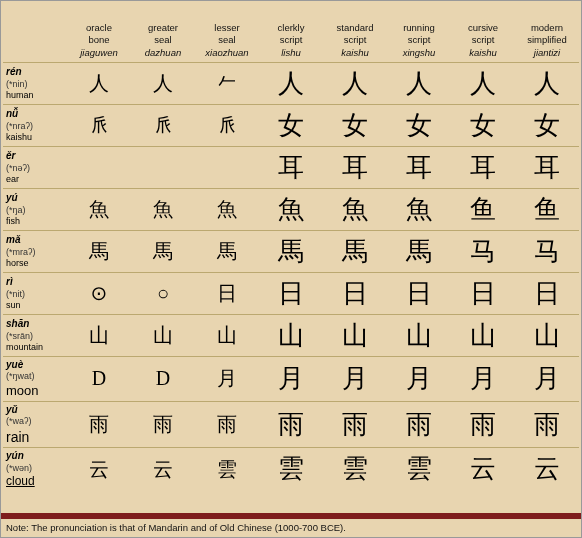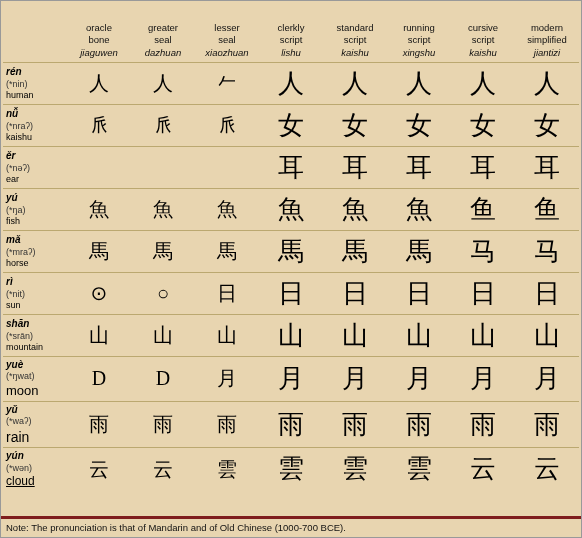--- a/index.html
+++ b/index.html
@@ -71,21 +71,21 @@
     }
     .char-cell {
       font-size: 22px;
       line-height: 1;
       font-family: 'SimSun', 'STSong', serif;
     }
     .note-bar {
       font-size: 9.5px;
       font-family: sans-serif;
       padding: 3px 5px 4px 5px;
-      border-top: 3px solid #7f1d1d;
+      border-top: 6px solid #7f1d1d;
       color: #111;
       background: #e8d5b0;
     }
   </style>
 </head>
 <body>
 
 <div class="container">
   <div class="table-wrapper">
     <table>

